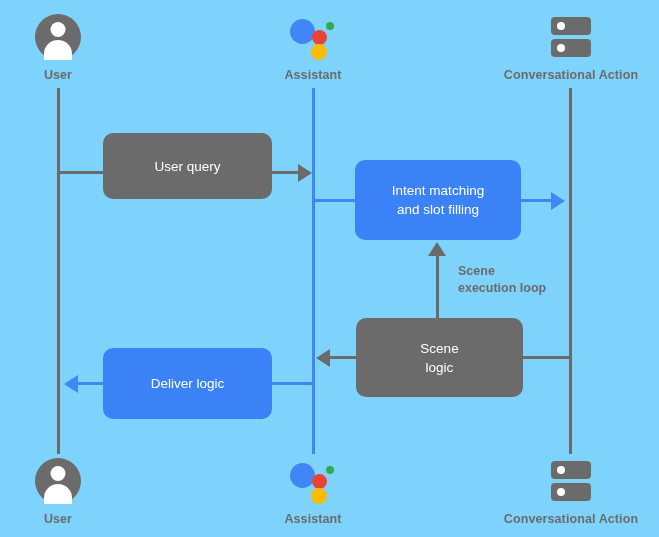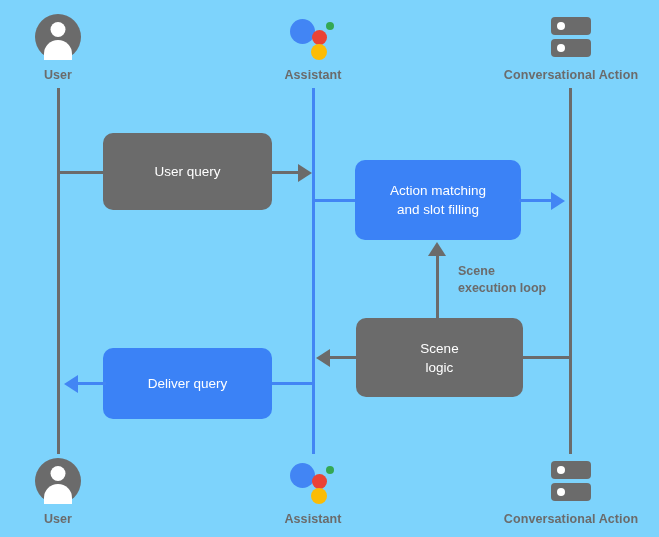--- a/index.html
+++ b/index.html
@@ -194,29 +194,29 @@
       </div>
     </div>
     <div class="actor-label">Conversational Action</div>
   </div>
 
   <div class="lifeline gray" style="left:57px; top:88px; height:366px;"></div>
   <div class="lifeline blue" style="left:312px; top:88px; height:366px;"></div>
   <div class="lifeline gray" style="left:569px; top:88px; height:366px;"></div>
 
   <div class="hline gray" style="left:57px; top:171px; width:48px;"></div>
-  <div class="box gray" style="left:103px; top:133px; width:169px; height:77px;">
+  <div class="box gray" style="left:103px; top:133px; width:169px; height:66px;">
     <span>User query</span>
   </div>
   <div class="hline gray" style="left:270px; top:171px; width:30px;"></div>
   <div class="arrow right-gray" style="left:298px; top:164px;"></div>
 
   <div class="hline blue" style="left:312px; top:199px; width:46px;"></div>
   <div class="box blue" style="left:355px; top:160px; width:166px; height:80px;">
-    <span style="white-space: pre-line;">Action matching
+    <span style="white-space: pre-line;">Intent matching
 and slot filling</span>
   </div>
   <div class="hline blue" style="left:519px; top:199px; width:33px;"></div>
   <div class="arrow right-blue" style="left:551px; top:192px;"></div>
 
   <div class="vline gray" style="left:436px; top:255px; width:3px; height:65px;"></div>
   <div class="arrow up-gray" style="left:428px; top:242px;"></div>
   <div class="annotation" style="left: 458px; top: 263px; width: 150px; text-align: left; white-space: pre-line;">Scene
 execution loop</div>
 
@@ -224,21 +224,21 @@
     <span style="white-space: pre-line;">Scene
 logic</span>
   </div>
   <div class="hline gray" style="left:521px; top:356px; width:50px;"></div>
 
   <div class="hline gray" style="left:330px; top:356px; width:28px;"></div>
   <div class="arrow left-gray" style="left:316px; top:349px;"></div>
 
   <div class="hline blue" style="left:270px; top:382px; width:45px;"></div>
   <div class="box blue" style="left:103px; top:348px; width:169px; height:71px;">
-    <span>Deliver query</span>
+    <span>Deliver logic</span>
   </div>
   <div class="hline blue" style="left:78px; top:382px; width:28px;"></div>
   <div class="arrow left-blue" style="left:64px; top:375px;"></div>
 
   <div class="actor" style="left:-32px; top:458px;">
     <div class="user-icon">
       <div class="head"></div>
       <div class="body"></div>
     </div>
     <div class="actor-label">User</div>

